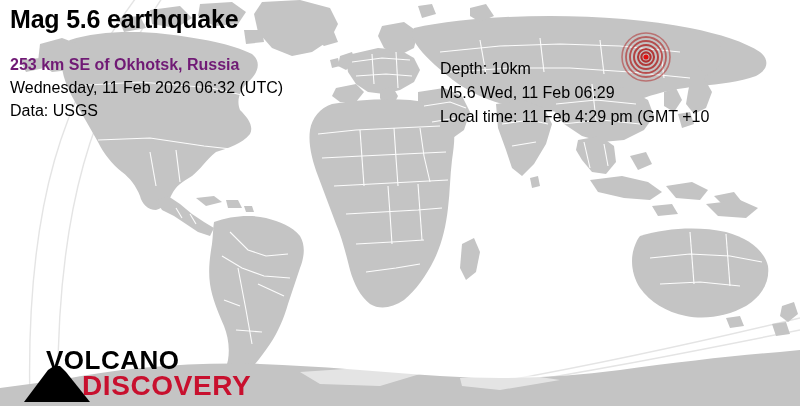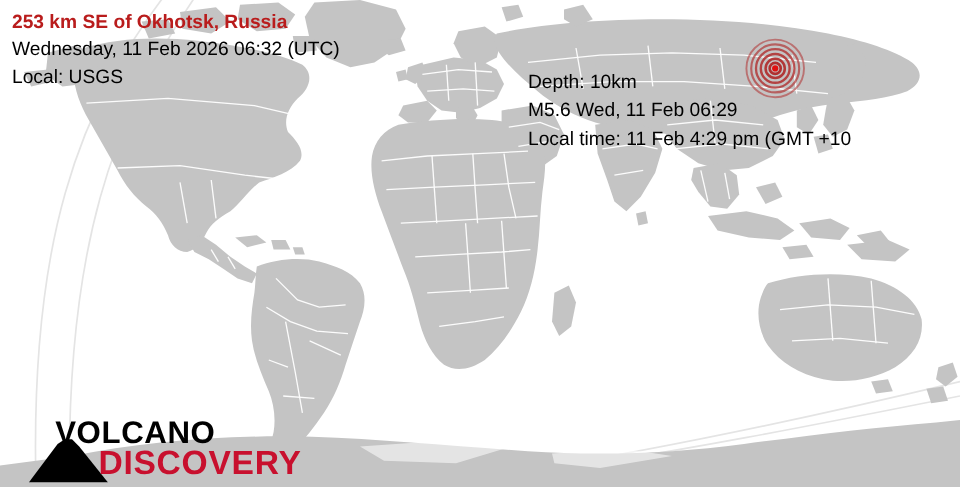--- a/index.html
+++ b/index.html
@@ -57,23 +57,23 @@
     font-size: 25px;
     font-weight: bold;
     color: #000000;
     line-height: 30px;
     letter-spacing: -0.2px;
     white-space: nowrap;
   }
   .eq-place {
     font-size: 16px;
     font-weight: bold;
-    color: #b91c1c;
+    color: #701a75;
     line-height: 23px;
-    margin-top: 3px;
+    margin-top: 19px;
     white-space: nowrap;
   }
   .eq-date {
     font-size: 16px;
     font-weight: normal;
     color: #000000;
     line-height: 23px;
     white-space: nowrap;
   }
   .eq-source {
@@ -374,23 +374,24 @@
         <circle cx="26" cy="26" r="16" stroke-width="1.9" opacity="0.80"></circle>
         <circle cx="26" cy="26" r="12" stroke-width="2.0" opacity="0.88"></circle>
         <circle cx="26" cy="26" r="8" stroke-width="2.1" opacity="0.95"></circle>
         <circle cx="26" cy="26" r="4.6" stroke-width="2.2" opacity="1"></circle>
       </g>
       <circle cx="26" cy="26" r="2.6" fill="#e01010"></circle>
     </svg>
   </div>
 
   <div class="header-block">
+    <div class="eq-title">Mag 5.6 earthquake</div>
     <div class="eq-place">253 km SE of Okhotsk, Russia</div>
     <div class="eq-date">Wednesday, 11 Feb 2026 06:32 (UTC)</div>
-    <div class="eq-source">Local: USGS</div>
+    <div class="eq-source">Data: USGS</div>
   </div>
 
   <div class="info-block">
     <div class="info-line">Depth: 10km</div>
     <div class="info-line">M5.6 Wed, 11 Feb 06:29</div>
     <div class="info-line">Local time: 11 Feb 4:29 pm (GMT +10</div>
   </div>
 
   <div class="logo">
     <div class="logo-volcano-shape">

